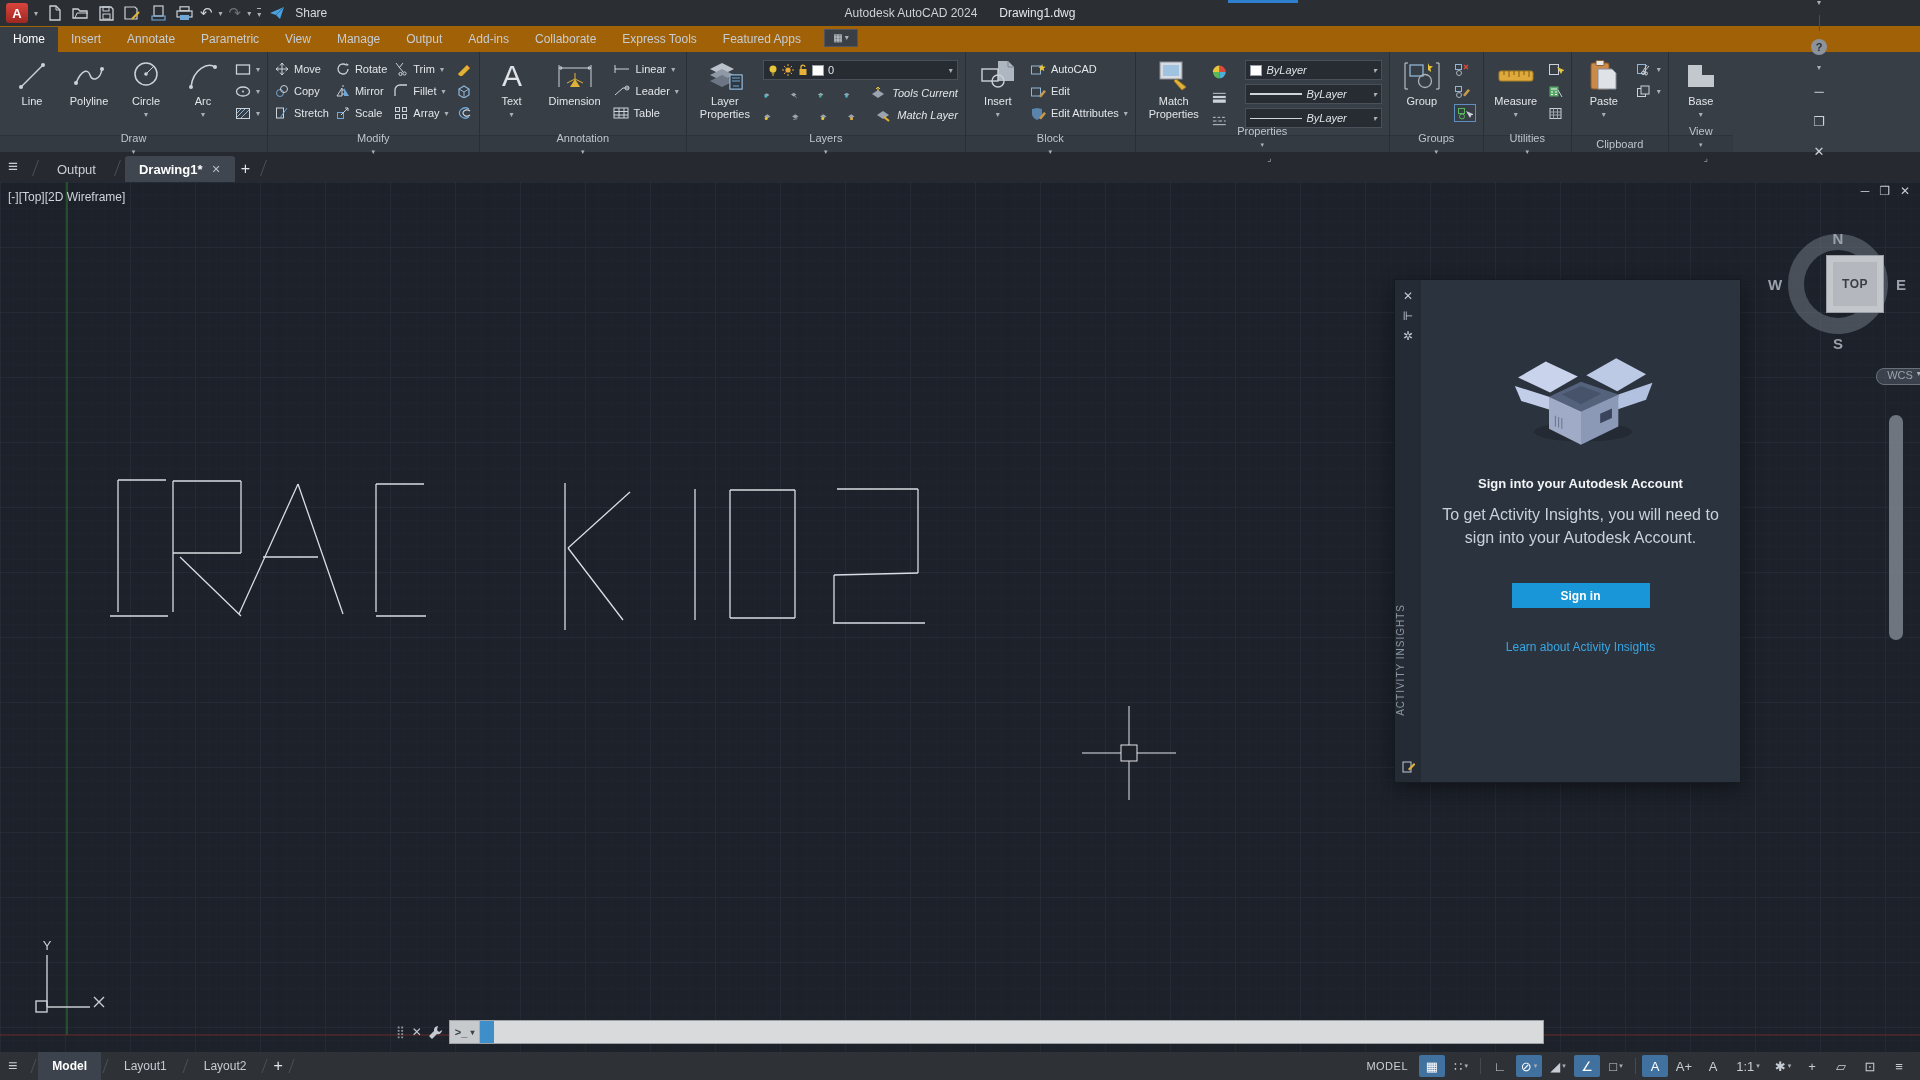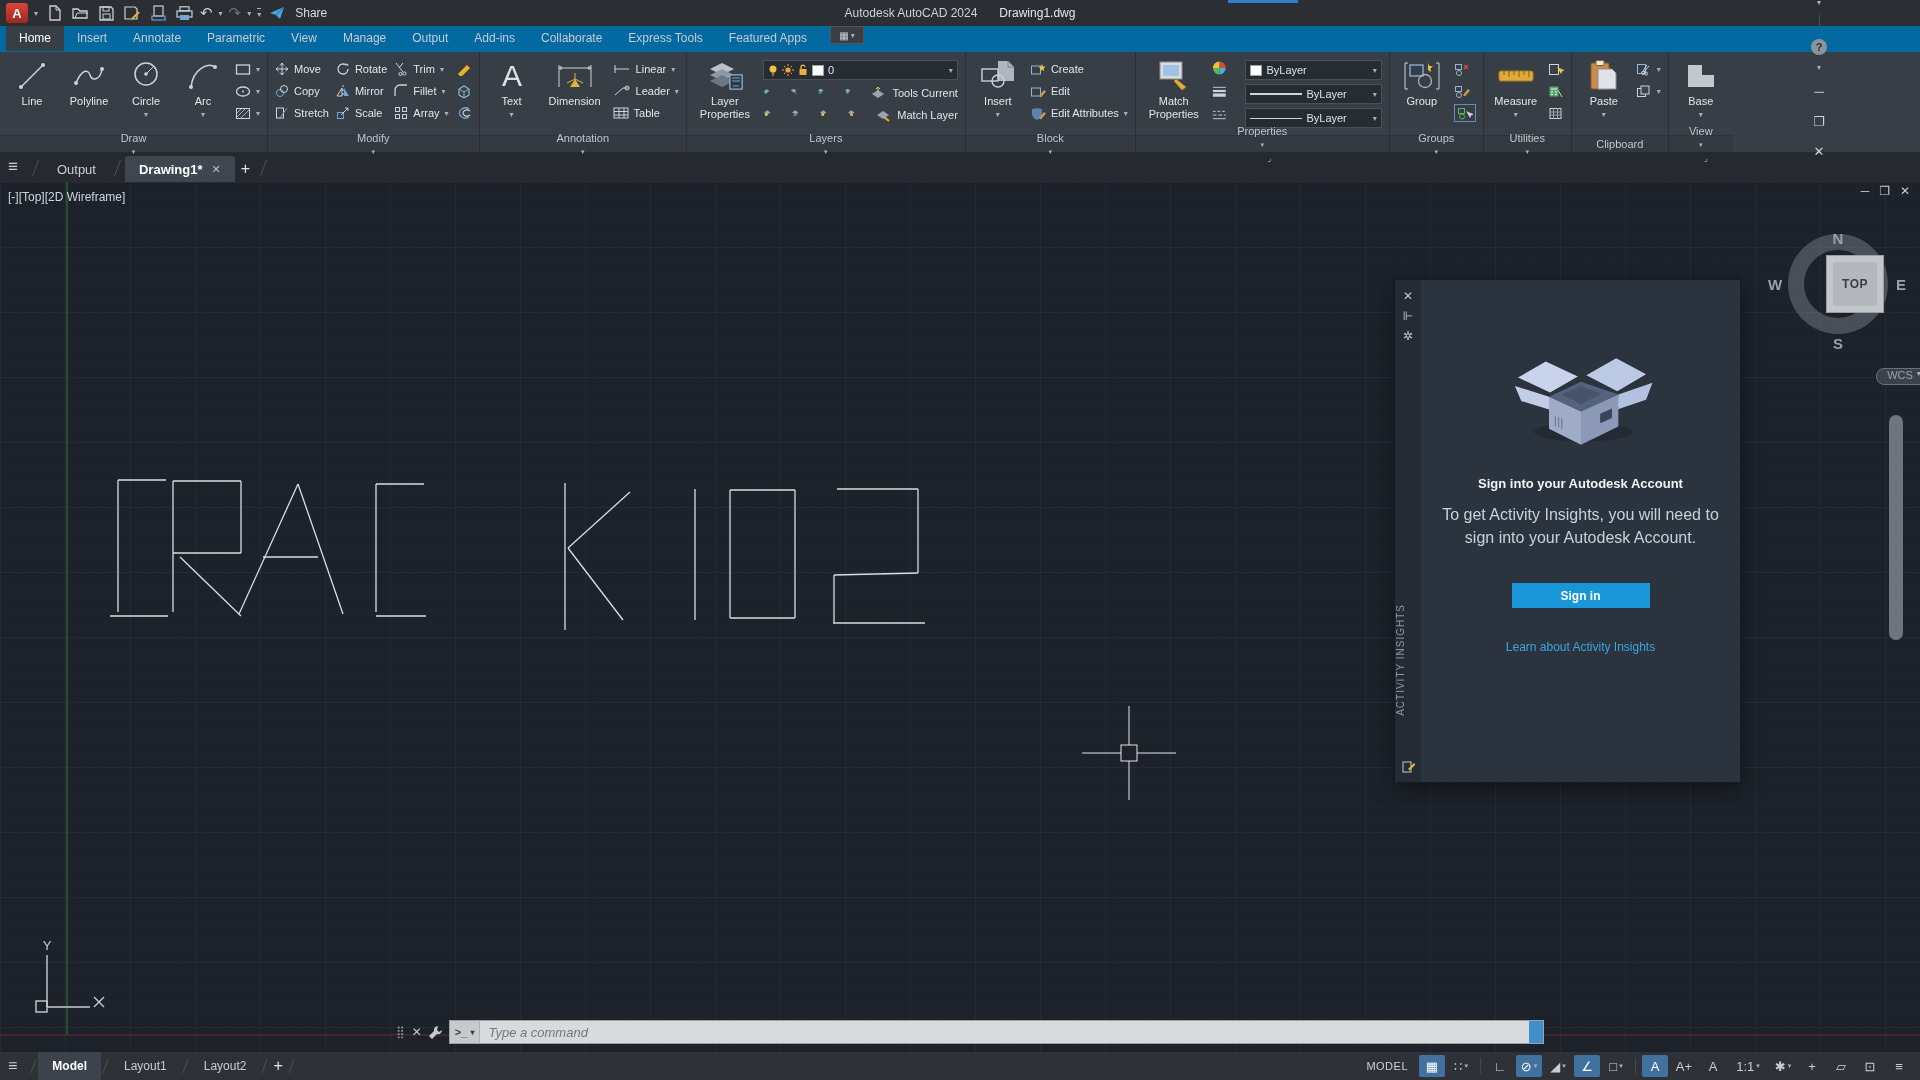--- a/index.html
+++ b/index.html
@@ -25,21 +25,21 @@
     font-size:11px; font-style:italic; padding:0 6px; }
   #search-box::placeholder { color:#9aa1a9; font-style:italic; }
   .tb-ic { display:flex; align-items:center; gap:3px; font-size:12px; color:#d7dbe0; }
   .vdiv { width:1px; height:16px; background:#4a4f56; }
   .winbtn { width:34px; height:22px; display:flex; align-items:center; justify-content:center;
     font-size:13px; color:#cfd4da; }
   .qm { width:16px; height:16px; border-radius:50%; background:#8d939a; color:#2b2e33; font-size:11px;
     font-weight:bold; display:flex; align-items:center; justify-content:center; }
 
   
-  #tabrow { height:26px; background:#0369a1; display:flex; align-items:flex-start; padding-left:6px; }
+  #tabrow { height:26px; background:#a16207; display:flex; align-items:center; }
   .rtab { padding:5px 13px 6px; font-size:12px; color:#c6ccd2; cursor:default; }
   .rtab.active { background:#383e46; color:#fff; }
   #tab-extra { margin-left:10px; margin-bottom:3px; width:34px; height:18px; background:#3a3f46;
     border:1px solid #51565e; display:flex; align-items:center; justify-content:center; gap:2px;
     font-size:10px; color:#ccd2d9; }
 
   
   #ribbon { height:100px; background:#383e46; display:flex; }
   .panel { display:flex; flex-direction:column; border-right:1px solid #2b2f35; }
   .pcontent { flex:1; display:flex; align-items:flex-start; padding:5px 7px 2px; gap:7px; }
@@ -49,21 +49,21 @@
   .bigbtn { display:flex; flex-direction:column; align-items:center; width:50px; font-size:11px;
     color:#e2e6ea; text-align:center; line-height:1.15; gap:2px; padding-top:2px; }
   .bigbtn.wide { width:62px; }
   .smallcol { display:flex; flex-direction:column; gap:4px; padding-top:3px; }
   .smallbtn { display:flex; align-items:center; gap:5px; height:18px; font-size:11px; color:#e2e6ea; white-space:nowrap; }
   .combo { display:flex; align-items:center; gap:4px; height:20px; background:#272c33;
     border:1px solid #4a5059; padding:0 4px; font-size:11px; color:#dfe3e8; }
   .combo .caret { margin-left:auto; }
   .swatch { width:12px; height:11px; background:#fff; border:1px solid #9aa0a7; }
   .lw-sample { width:52px; height:2px; background:#cfd4da; }
-  .mini-row { display:flex; align-items:flex-start; gap:19px; }
+  .mini-row { display:flex; align-items:flex-end; gap:19px;font-style:italic; }
 
   
   #filetabs { height:30px; background:#262a30; display:flex; align-items:flex-end; padding-left:8px; }
   #filetabs .menu { align-self:center; margin-right:10px; font-size:17px; color:#c7cdd4; }
   .fsep { width:1px; height:16px; background:#4a5057; transform:skewX(-20deg); margin:0 7px 6px; }
   .ftab { height:26px; display:flex; align-items:center; padding:0 14px; font-size:13px; color:#c9ced4; }
   .ftab.active { background:#3f4650; color:#fff; font-weight:bold; border-radius:3px 3px 0 0; gap:9px; }
   .ftab .x { font-weight:normal; font-size:11px; color:#b9bfc7; }
   .newtab { font-size:16px; color:#e2e6ea; margin:0 6px 4px; }
 
@@ -582,21 +582,21 @@
           </svg>
         <span>Insert</span>
           <span class="caret">▾</span>
         </div>
       <div class="smallcol">
         <div class="smallbtn">
           <svg class="ic" width="16" height="13" viewBox="0 0 16 13">
               <rect x="1.5" y="3" width="9" height="8" fill="none" stroke="#8fb6d8"></rect>
               <path d="M12 1l1 2.6 2.6.2-2 1.8.6 2.6-2.2-1.4-2.2 1.4.6-2.6-2-1.8 2.6-.2z" fill="#e8c53a"></path>
             </svg>
-          <span>Create</span>
+          <span>AutoCAD</span>
           </div>
         <div class="smallbtn">
           <svg class="ic" width="16" height="13" viewBox="0 0 16 13">
               <rect x="1.5" y="3" width="9" height="8" fill="none" stroke="#8fb6d8"></rect>
               <path d="M9 11 14 5l2 1.6-5 6z" fill="#c99a4b"></path>
             </svg>
           <span>Edit</span>
           </div>
         <div class="smallbtn">
           <svg class="ic" width="16" height="13" viewBox="0 0 16 13">
@@ -936,21 +936,20 @@
     <span>
       <svg class="ic" width="15" height="15" viewBox="0 0 15 15">
           <path d="M10 1a4 4 0 0 0-4 5L1 11l3 3 5-5a4 4 0 0 0 5-4l-3 2-2-2z" fill="#c3c9d0"></path>
         </svg>
       </span>
     <div id="cmd-field">
       <div id="cmd-chip">
         <span>&gt;_</span>
           <span class="caret">▾</span>
       </div>
-      <input id="cmd-input" placeholder="Type a command" style="">
       <div id="cmd-endcap"></div>
     </div>
   </div>
 </div>
 
 <div id="statusbar">
   <span class="menu">≡</span>
   <span class="lsep"></span>
   <div class="ltab active">Model</div>
   <span class="lsep"></span>

